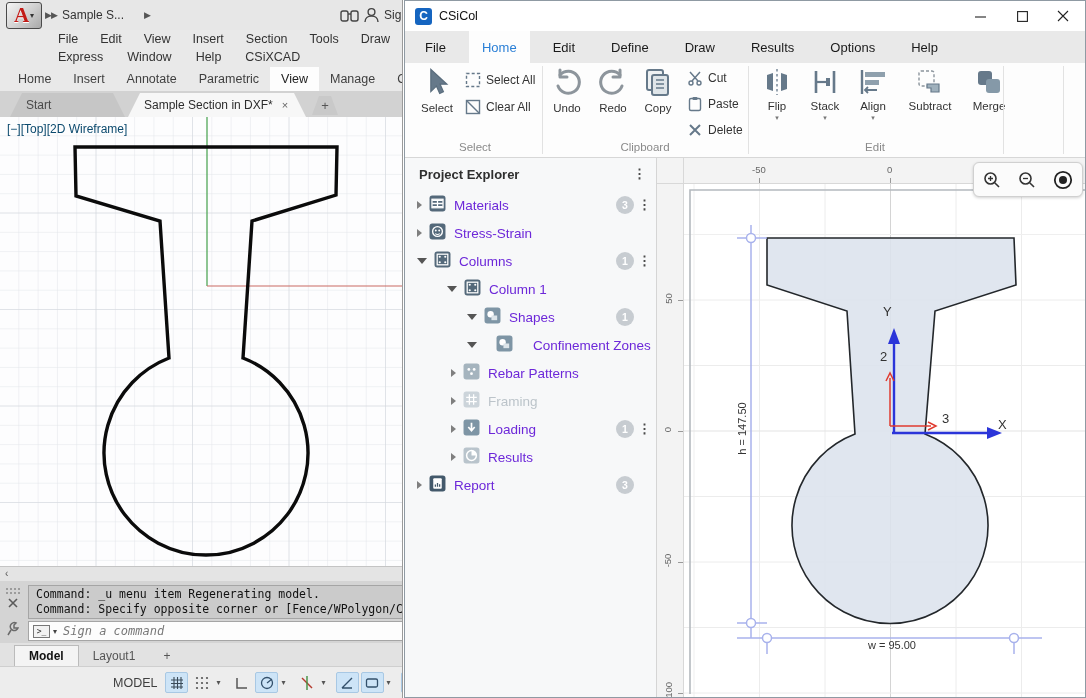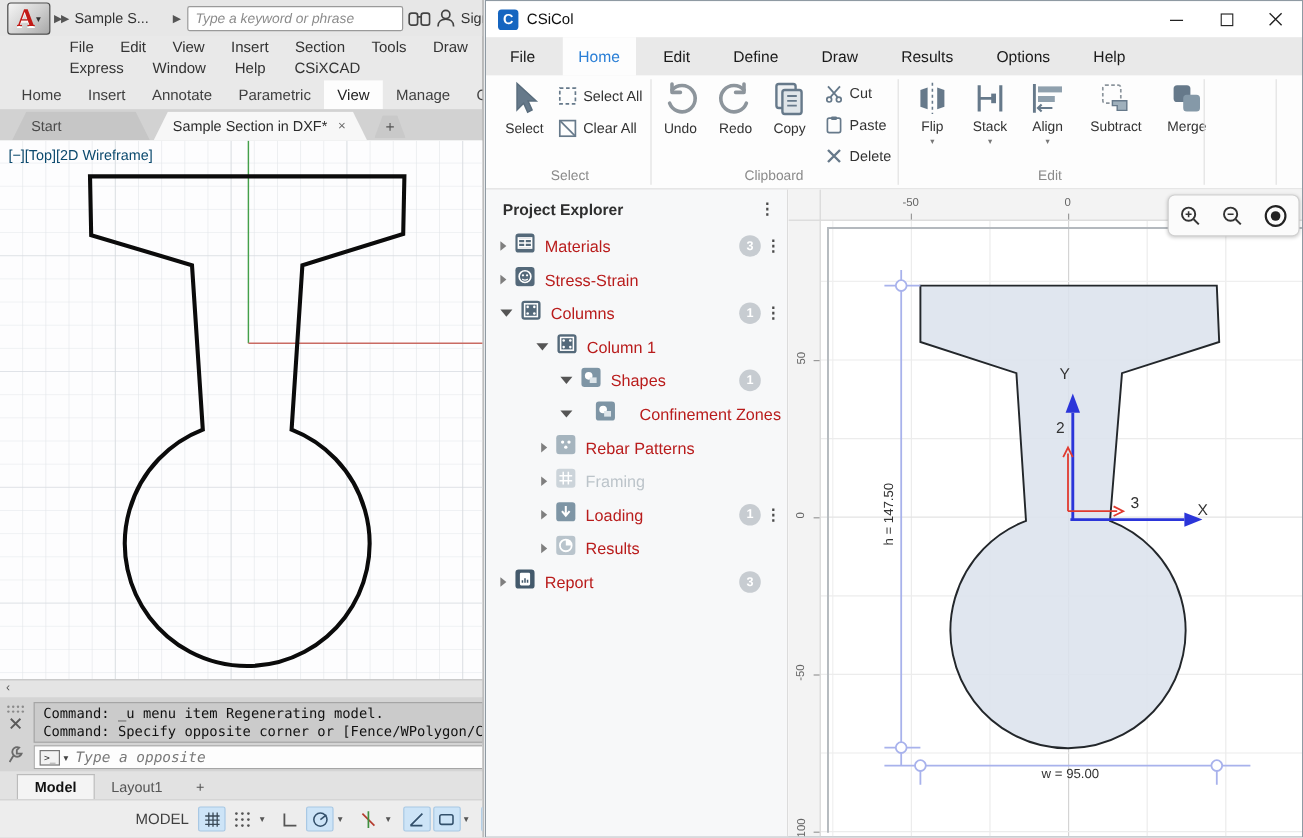--- a/index.html
+++ b/index.html
@@ -97,21 +97,21 @@
   #exp-title { position:absolute; left:14px; top:9px; font-size:13px; font-weight:bold; color:#2f2f2f; }
   .kebab { color:#4a4a4a; font-size:13px; font-weight:bold; line-height:1; }
   #exp-kebab { position:absolute; right:10px; top:9px; }
   #tree { position:absolute; left:0; top:33px; width:100%; }
   .trow { position:relative; width:100%; height:28px; display:flex; align-items:center; }
   .trow.selected { background:#e6e8ea; }
   .tarrow-c { width:0; height:0; border-left:5px solid #7f7f7f; border-top:4px solid transparent;
     border-bottom:4px solid transparent; }
   .tarrow-e { width:0; height:0; border-top:6px solid #555; border-left:5px solid transparent;
     border-right:5px solid transparent; }
-  .tlabel { font-size:13.5px; color:#b91c1c; margin-left:8px; white-space:nowrap; }
+  .tlabel { font-size:13.5px; color:#6d28d9; margin-left:8px; white-space:nowrap; }
   .trow.disabled .tlabel { color:#bcc4ca; }
   .trow.selected .tlabel { font-weight:bold; }
   .tbadge { position:absolute; right:22px; top:5px; width:18px; height:18px; border-radius:50%;
     background:#c7ccd1; color:#fff; font-size:10.5px; font-weight:bold; text-align:center; line-height:18px; }
   .tkebab { position:absolute; right:5px; top:7px; }
   .ticon { margin-left:7px; flex:0 0 auto; }
   
   #canvas { position:absolute; left:252px; top:157px; width:430px; height:539px; background:#fff; overflow:hidden; }
   #ruler-top { position:absolute; left:27px; top:0; right:0; height:26px; background:#f3f3f3;
     border-bottom:1px solid #d8d8d8; }
@@ -138,21 +138,20 @@
 
   <div id="acad">
     <div id="acad-top">
       <div id="acad-logo">
         <span class="A">A</span>
         <span class="dd">▾</span>
       </div>
       <span class="chev abs" style="left:45px; top:10px;">▶▶</span>
       <span id="qat-doc">Sample S...</span>
       <span class="chev abs" style="left:144px; top:10px;">▶</span>
-      <input id="acad-search" placeholder="Type a keyword or phrase" style="">
       <svg class="abs" style="left:340px; top:7px;" width="19" height="16" viewBox="0 0 19 16">
         <rect x="1" y="4" width="7" height="10" rx="2" fill="none" stroke="#444" stroke-width="1.4"></rect>
         <rect x="11" y="4" width="7" height="10" rx="2" fill="none" stroke="#444" stroke-width="1.4"></rect>
         <path d="M8 7 h3" stroke="#444" stroke-width="1.4" fill="none"></path>
       </svg>
       <svg class="abs" style="left:363px; top:6px;" width="17" height="18" viewBox="0 0 17 18">
         <circle cx="8.5" cy="6" r="3.4" fill="none" stroke="#444" stroke-width="1.4"></circle>
         <path d="M2 16 c0-4 3-6 6.5-6 s6.5 2 6.5 6" fill="none" stroke="#444" stroke-width="1.4"></path>
       </svg>
       <span id="signin">Sign</span>
@@ -239,21 +238,21 @@
           <path d="M11 2 a4 4 0 1 0 2 5 l-4 0 0-3 z M6 9 L3 14" stroke="#6a6a6a" stroke-width="1.5" fill="none"></path>
         </svg>
       </div>
       <div id="cmd-hist">
         <div class="cmdline">Command: _u menu item Regenerating model.</div>
         <div class="cmdline">Command: Specify opposite corner or [Fence/WPolygon/CP</div>
       </div>
       <div id="cmd-input">
         <span id="prompt-box">&gt;_</span>
         <span class="dd">▾</span>
-        <span class="ph">Type a opposite</span>
+        <span class="ph">Sign a command</span>
       </div>
     </div>
 
     <div id="laytabs">
         <span class="laytab active">Model</span>
         <span class="laytab">Layout1</span>
         <span class="laytab">+</span>
       </div>
 
     <div id="statusbar">

